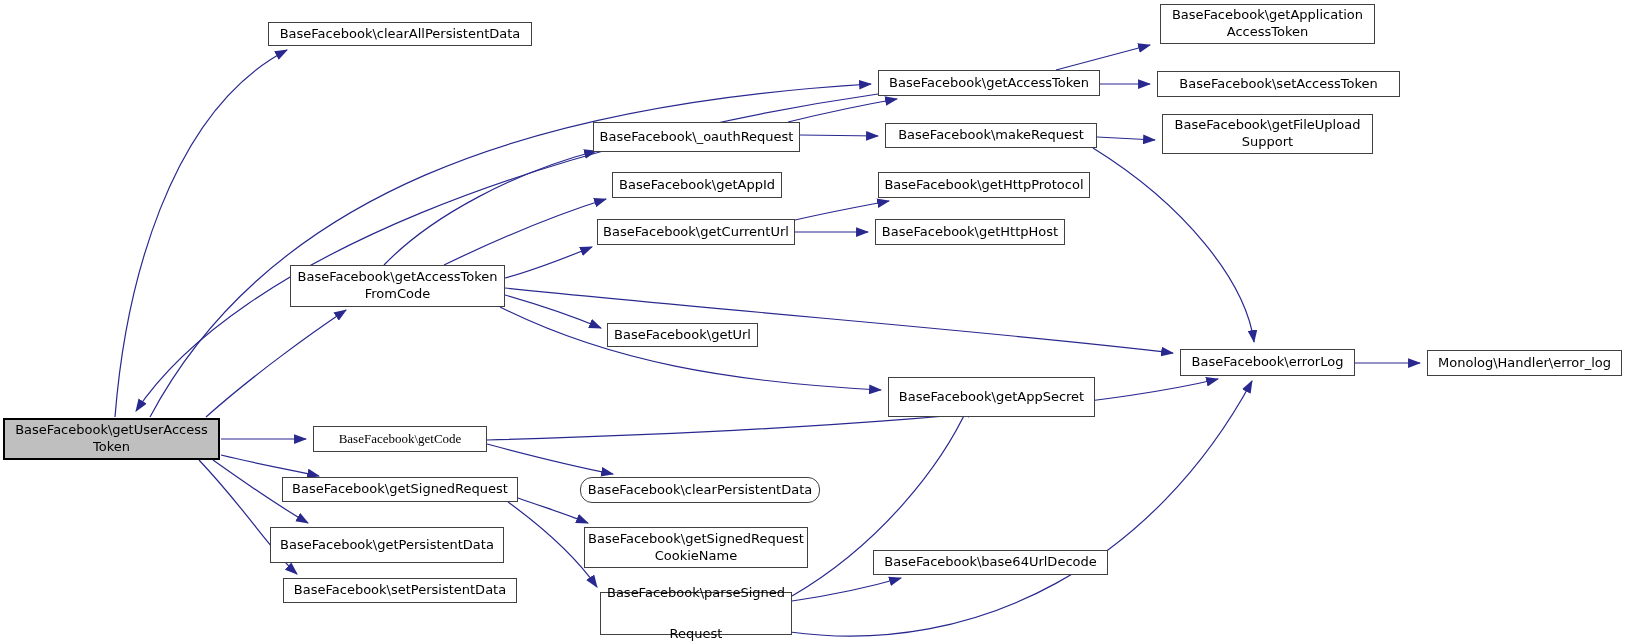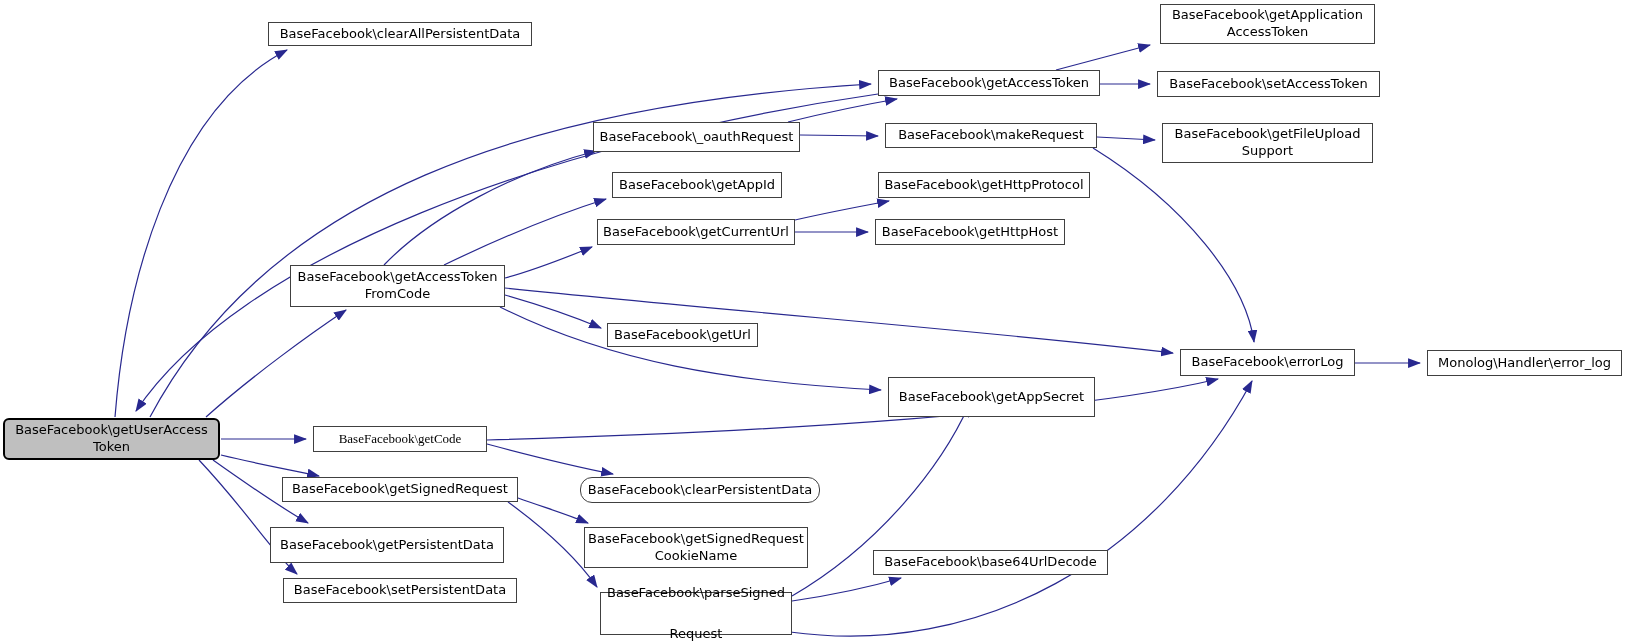--- a/index.html
+++ b/index.html
@@ -90,30 +90,30 @@
     <div class="node" style="left: 268px; top: 22px; width: 264px; height: 24px;">
       <span>BaseFacebook\clearAllPersistentData</span>
     </div>
     <div class="node" style="left: 1160px; top: 4px; width: 215px; height: 40px;">
       <span>BaseFacebook\getApplication</span>
       <span>AccessToken</span>
     </div>
     <div class="node" style="left: 878px; top: 70px; width: 222px; height: 26px;">
       <span>BaseFacebook\getAccessToken</span>
     </div>
-    <div class="node" style="left: 1157px; top: 71px; width: 223px; height: 26px;">
+    <div class="node" style="left: 1157px; top: 71px; width: 243px; height: 26px;">
       <span>BaseFacebook\setAccessToken</span>
     </div>
     <div class="node" style="left: 593px; top: 122px; width: 207px; height: 30px;">
       <span>BaseFacebook\_oauthRequest</span>
     </div>
     <div class="node" style="left: 885px; top: 123px; width: 212px; height: 25px;">
       <span>BaseFacebook\makeRequest</span>
     </div>
-    <div class="node" style="left: 1162px; top: 123px; width: 211px; height: 40px;">
+    <div class="node" style="left: 1162px; top: 114px; width: 211px; height: 40px;">
       <span>BaseFacebook\getFileUpload</span>
       <span>Support</span>
     </div>
     <div class="node" style="left: 612px; top: 172px; width: 170px; height: 26px;">
       <span>BaseFacebook\getAppId</span>
     </div>
     <div class="node" style="left: 878px; top: 172px; width: 212px; height: 26px;">
       <span>BaseFacebook\getHttpProtocol</span>
     </div>
     <div class="node" style="left: 597px; top: 219px; width: 198px; height: 26px;">
@@ -131,21 +131,21 @@
     </div>
     <div class="node" style="left: 1180px; top: 349px; width: 175px; height: 27px;">
       <span>BaseFacebook\errorLog</span>
     </div>
     <div class="node" style="left: 1427px; top: 350px; width: 195px; height: 26px;">
       <span>Monolog\Handler\error_log</span>
     </div>
     <div class="node" style="left: 888px; top: 377px; width: 207px; height: 40px;">
       <span>BaseFacebook\getAppSecret</span>
     </div>
-    <div class="node highlighted" style="left: 3px; top: 418px; width: 217px; height: 42px; border-radius: 6px;">
+    <div class="node highlighted" style="left: 3px; top: 418px; width: 217px; height: 42px;">
       <span>BaseFacebook\getUserAccess</span>
       <span>Token</span>
     </div>
     <div class="node" style="left: 313px; top: 426px; width: 174px; height: 26px; font-family: Liberation Serif, serif;">
       <span>BaseFacebook\getCode</span>
     </div>
     <div class="node" style="left: 282px; top: 477px; width: 236px; height: 25px;">
       <span>BaseFacebook\getSignedRequest</span>
     </div>
     <div class="node" style="left: 580px; top: 477px; width: 240px; height: 26px; border-radius: 12px;">

